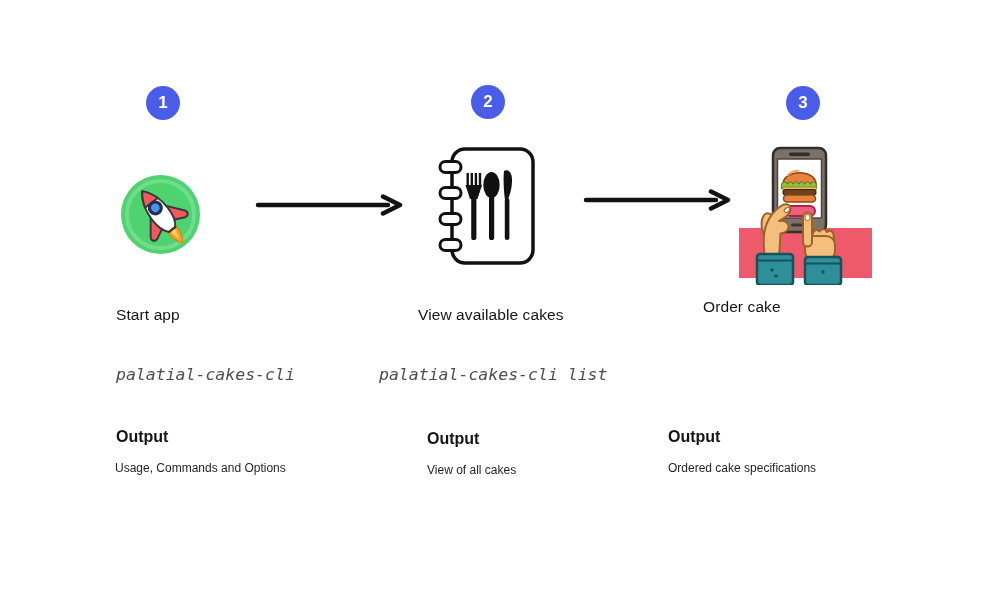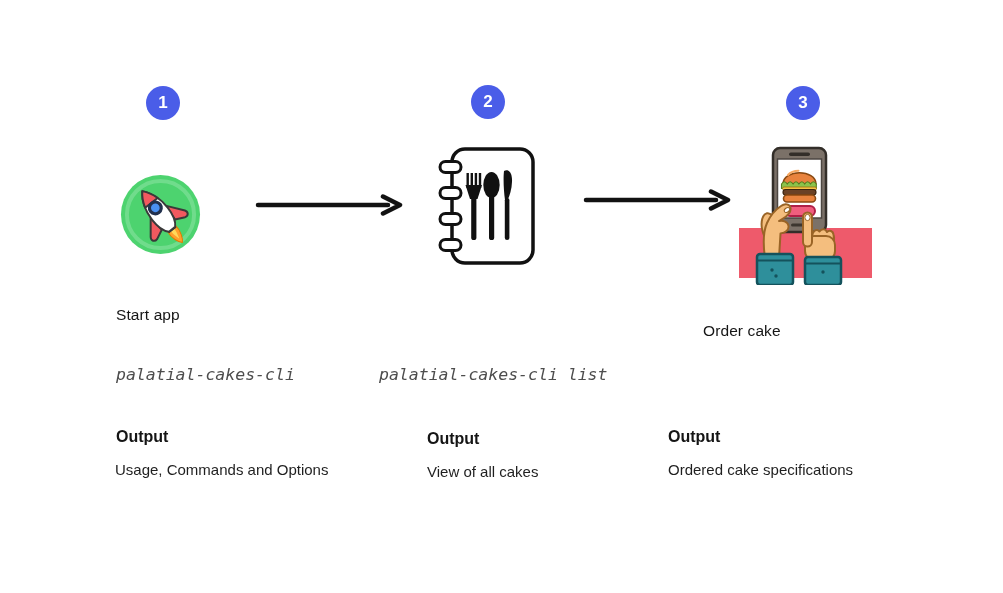--- a/index.html
+++ b/index.html
@@ -23,39 +23,39 @@
   .arrow{position:absolute;width:150px;height:22px;}
   .a1{left:254px;top:194px}
   .a2{left:582px;top:189px}
 
   .step-title{
     position:absolute;font-weight:400;font-size:15.5px;color:#151515;
     letter-spacing:.1px;white-space:nowrap;
   }
   .t1{left:116px;top:306px}
   .t2{left:418px;top:306px}
-  .t3{left:703px;top:322px}
+  .t3{left:703px;top:298px}
 
   .cmd{
     position:absolute;font-family:"DejaVu Sans Mono","Liberation Mono",monospace;
     font-size:16.5px;color:#4d4d4d;line-height:23.5px;font-style:italic;
   }
   .c1{left:116px;top:363px}
   .c2{left:379px;top:363px}
   .c3{left:668px;top:363px;width:230px}
 
   .out-label{
     position:absolute;font-weight:700;font-size:16px;color:#151515;white-space:nowrap;
   }
   .o1{left:116px;top:428px}
   .o2{left:427px;top:430px}
   .o3{left:668px;top:428px}
 
   .out-desc{
-    position:absolute;font-size:15px;color:#1f1f1f;white-space:nowrap;
+    position:absolute;font-size:12px;color:#1f1f1f;white-space:nowrap;
   }
   .d1{left:115px;top:461px}
   .d2{left:427px;top:463px}
   .d3{left:668px;top:461px}
 </style>
 </head>
 <body>
 
 <div class="canvas">
 
@@ -150,20 +150,21 @@
       <circle cx="43" cy="136" r="1.7" fill="#14525c"></circle>
     </g>
     <g>
       <rect x="72" y="117" width="36" height="28" rx="3" fill="#2E8F9B" stroke="#14525c" stroke-width="2.5"></rect>
       <line x1="73" y1="123.5" x2="107" y2="123.5" stroke="#14525c" stroke-width="2"></line>
       <circle cx="90" cy="132" r="1.7" fill="#14525c"></circle>
     </g>
   </svg>
 
   <div class="step-title t1">Start app</div>
+  <div class="step-title t2">View available cakes</div>
   <div class="step-title t3">Order cake</div>
 
   <div class="cmd c1">palatial-cakes-cli</div>
   <div class="cmd c2">palatial-cakes-cli list</div>
 
   <div class="out-label o1">Output</div>
   <div class="out-label o2">Output</div>
   <div class="out-label o3">Output</div>
 
   <div class="out-desc d1">Usage, Commands and Options</div>

